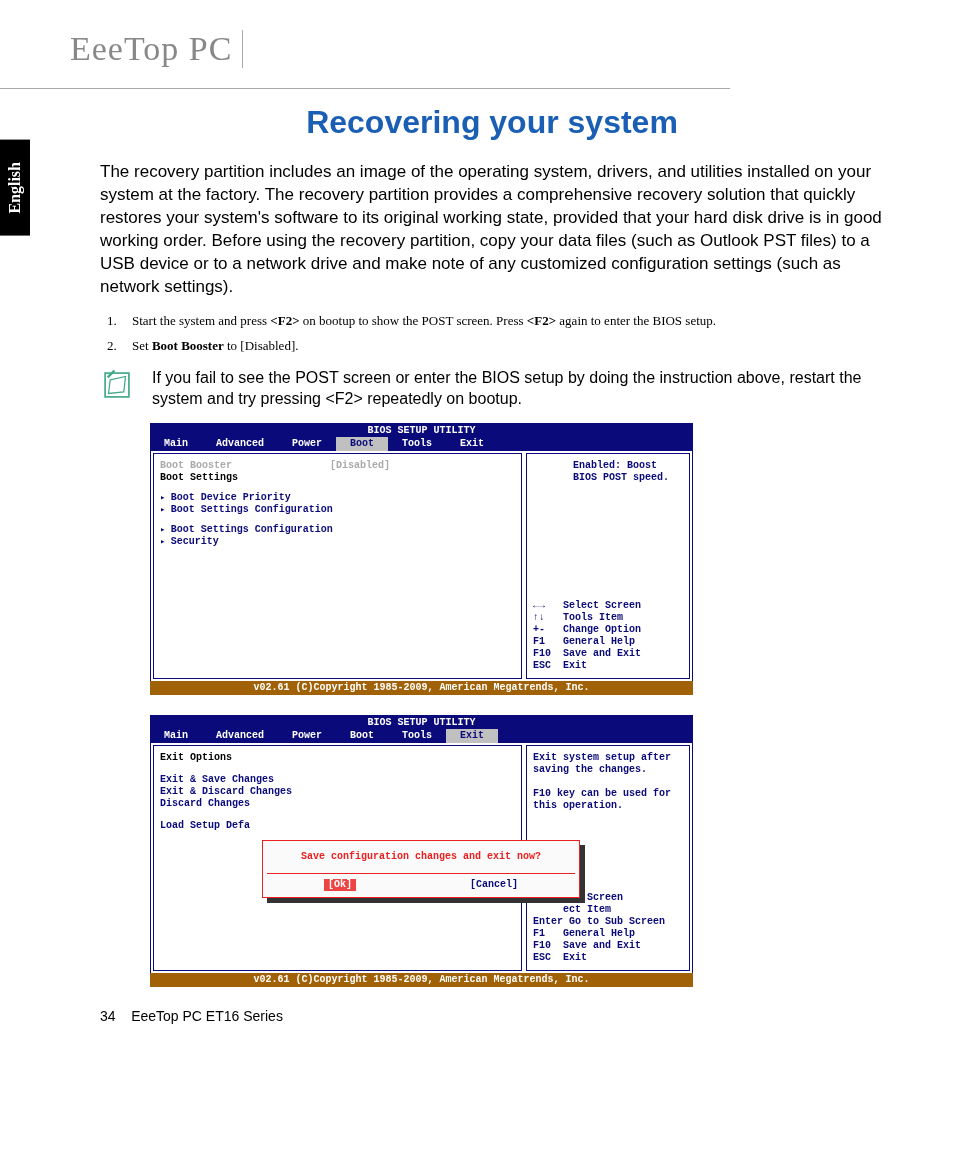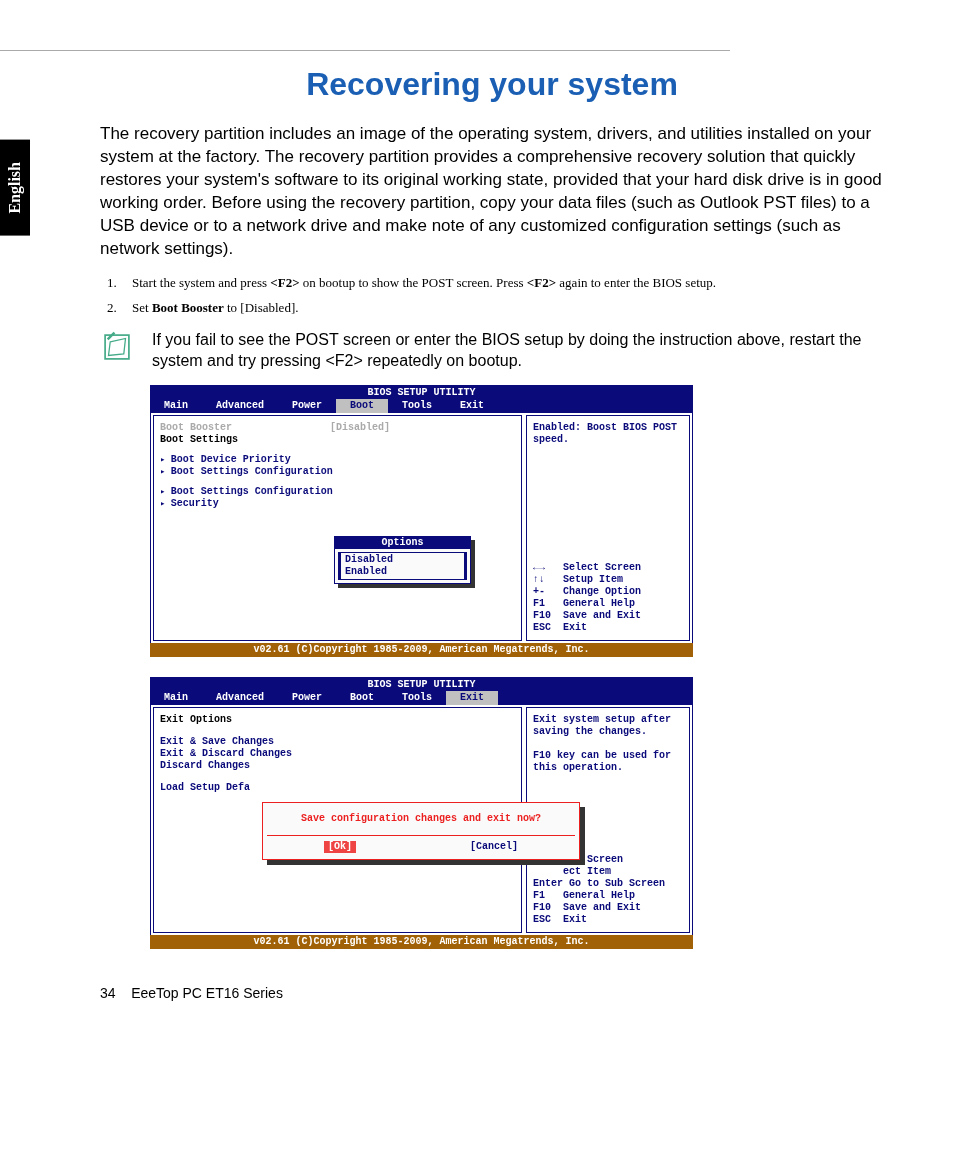--- a/index.html
+++ b/index.html
@@ -196,30 +196,30 @@
     color: #0a0a7a;
   }
   .bios-dialog .btns .ok {
     background: #ef4444;
     color: #fff;
     padding: 0 4px;
   }
   .page-foot {
     margin-left: 100px;
     font-size: 14px;
-    margin-top: 36px;
+    margin-top: 21px;
   }
   .tri::before { content:"▸ "; color:#0a0a7a; font-size:9px;}
 </style>
 </head>
 <body>
 
 <div class="page">
   <div>
-    <span class="logo-rule"></span>
+    <span class="logo">EeeTop PC</span><span class="logo-rule"></span>
   </div>
   <div class="lang-tab">English</div>
 
   <div class="content">
     <h1>Recovering your system</h1>
     <p class="body">The recovery partition includes an image of the operating system, drivers, and utilities installed on your system at the factory. The recovery partition provides a comprehensive recovery solution that quickly restores your system's software to its original working state, provided that your hard disk drive is in good working order. Before using the recovery partition, copy your data files (such as Outlook PST files) to a USB device or to a network drive and make note of any customized configuration settings (such as network settings).</p>
 
     <ol>
       <li>
         <span>Start the system and press </span><b>&lt;F2&gt;</b><span> on bootup to show the POST screen. Press </span><b>&lt;F2&gt;</b><span> again to enter the BIOS setup.</span>
@@ -253,33 +253,26 @@
           <div class="bios-row" style="color:#aaa;">
               <span class="lbl">Boot Booster</span>
               <span>[Disabled]</span>
             </div>
           <div style="color:#000;margin-bottom:8px;">Boot Settings</div>
           <div class="tri"><span>Boot Device Priority</span></div>
           <div class="tri"><span>Boot Settings Configuration</span></div>
           <div style="height:8px;"></div>
           <div class="tri"><span>Boot Settings Configuration</span></div>
           <div class="tri"><span>Security</span></div>
-          <div class="bios-opt-box">
-            <div class="hdr">Options</div>
-            <div class="opts">
-              <div>Disabled</div>
-              <div>Enabled</div>
-            </div>
-          </div>
         </div>
         <div class="bios-right">
-          <div style="white-space:pre-line;">Enabled: Boost BIOS POST speed.</div>
+          <div style="white-space:pre-line;margin-left:40px;">Enabled: Boost BIOS POST speed.</div>
           <div class="help-keys">
             <div>←→   Select Screen</div>
-            <div>↑↓   Setup Item</div>
+            <div>↑↓   Tools Item</div>
             <div>+-   Change Option</div>
             <div>F1   General Help</div>
             <div>F10  Save and Exit</div>
             <div>ESC  Exit</div>
           </div>
         </div>
       </div>
       <div class="bios-footer">v02.61 (C)Copyright 1985-2009, American Megatrends, Inc.</div>
     </div>
 

